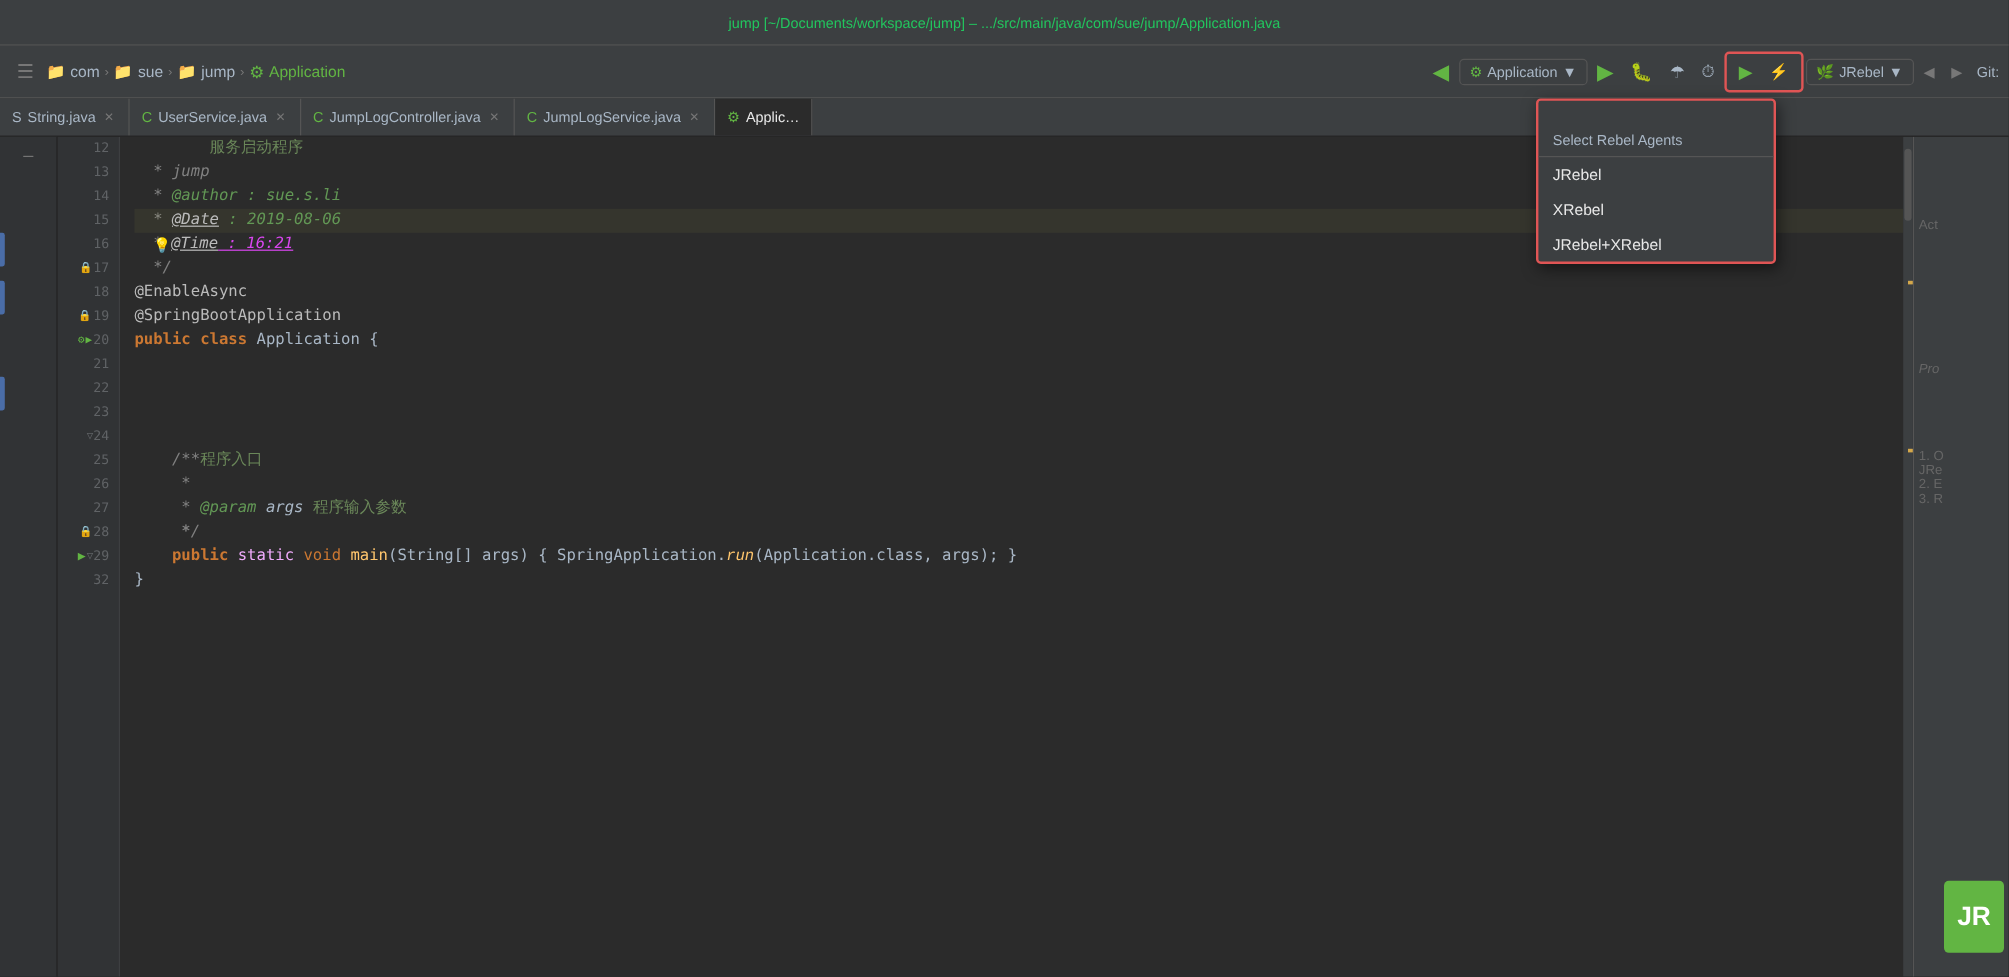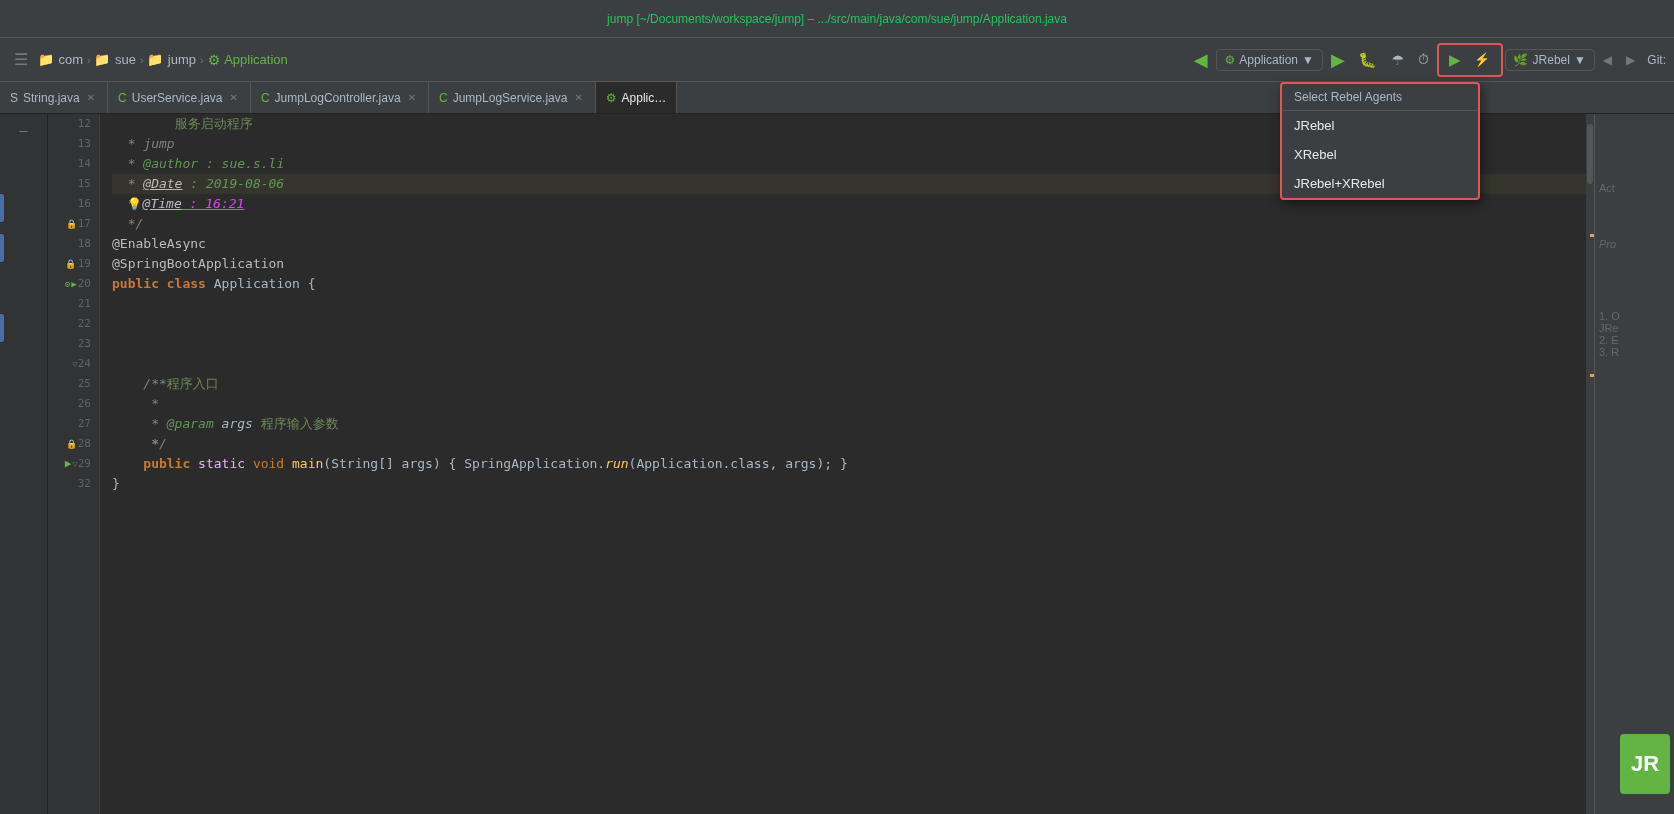--- a/index.html
+++ b/index.html
@@ -256,21 +256,21 @@
     .enable-async { color: #bbb; }
     .spring-boot { color: #bbb; }
     .public-kw { color: #cc7832; font-weight: bold; }
     .class-kw { color: #cc7832; font-weight: bold; }
     .app-class { color: #a9b7c6; }
     .brace { color: #a9b7c6; }
     .void-kw { color: #cc7832; }
     .main-method { color: #ffc66d; }
     .bracket { color: #a9b7c6; }
     .static-call { color: #a9b7c6; }
-    .run-method { color: #ffc66d; font-style: italic; }
+    .run-method { color: #ffc66d; font-style: italic; font-family: Liberation Mono, monospace; }
     .args-param { color: #a9b7c6; }
 
     
     .scrollbar-track {
       width: 8px;
       background: #3c3f41;
       position: relative;
     }
     .scrollbar-thumb {
       width: 6px;
@@ -312,20 +312,21 @@
       width: 200px;
       z-index: 1000;
       box-shadow: 2px 4px 12px rgba(0,0,0,0.5);
       font-family: -apple-system, BlinkMacSystemFont, sans-serif;
     }
     .dropdown-header {
       color: #a9b7c6;
       font-size: 12px;
       padding: 6px 12px;
       border-bottom: 1px solid #555;
+      margin-top: 20px;
     }
     .dropdown-item {
       padding: 7px 12px;
       font-size: 13px;
       cursor: pointer;
       color: #e8e8e8;
     }
     .dropdown-item:first-of-type {
       background: #4a6da7;
       color: #fff;
@@ -588,21 +589,21 @@
     </div>
 
     <div class="scrollbar-track">
       <div class="scrollbar-thumb"></div>
       <div class="gutter-mark" style="top:120px; background:#d4a84b;"></div>
       <div class="gutter-mark" style="top:260px; background:#d4a84b;"></div>
     </div>
 
     <div class="right-panel">
       <span class="right-panel-text" style="margin-top:60px;">Act</span>
-      <span class="right-panel-text" style="margin-top:44px;font-style:italic;">Pro</span>
+      <span class="right-panel-text" style="margin-top:108px;font-style:italic;">Pro</span>
       <span class="right-panel-text" style="margin-top:60px;">1. O</span>
       <span class="right-panel-text">JRe</span>
       <span class="right-panel-text">2. E</span>
       <span class="right-panel-text">3. R</span>
       <div style="position:absolute; bottom:20px; right:4px; width:50px; height:60px; background:#62b543; border-radius:4px; display:flex; align-items:center; justify-content:center;">
         <span style="color:#fff; font-weight:bold; font-size:22px; font-family:Arial;">JR</span>
       </div>
     </div>
   </div>
 </div>

